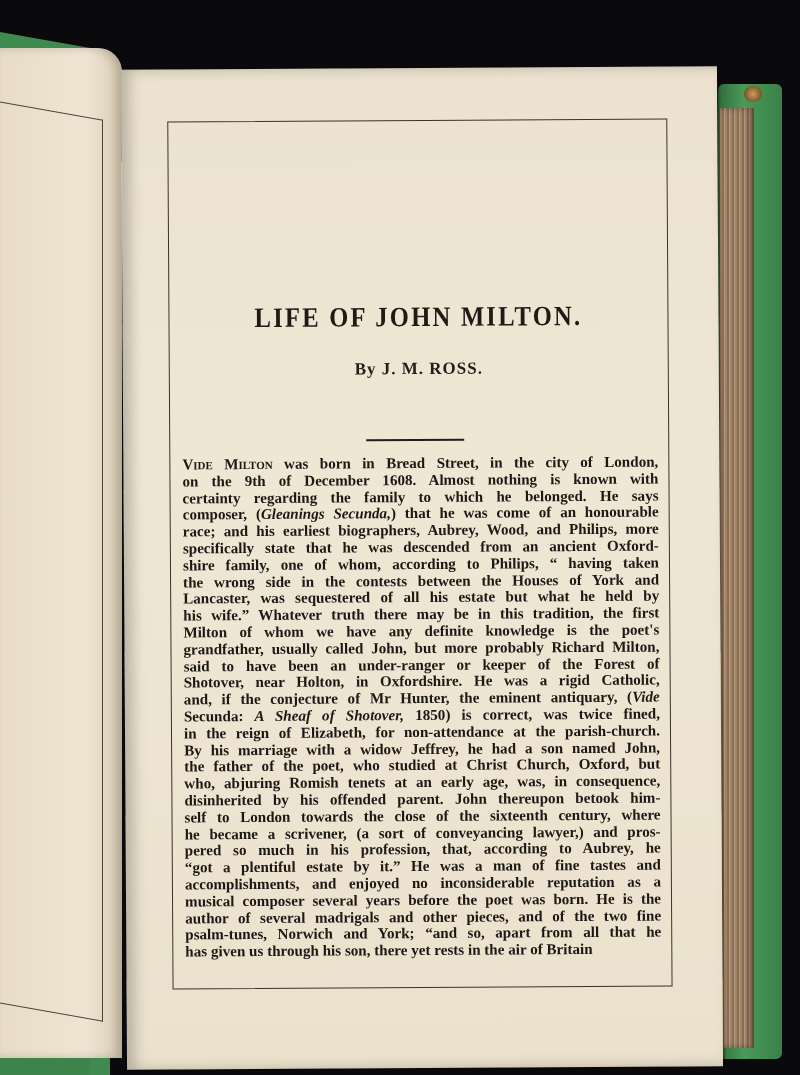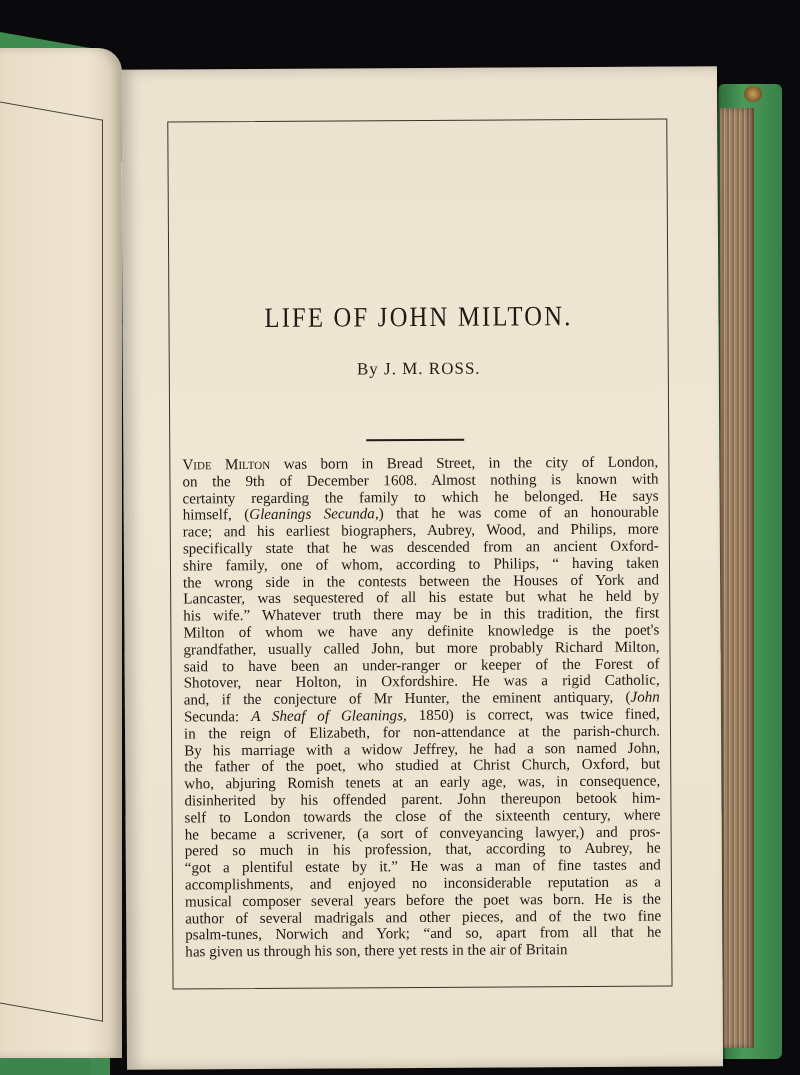--- a/index.html
+++ b/index.html
@@ -1,21 +1,21 @@
 <!DOCTYPE html>
 <html><head>
 <meta charset="utf-8">
 <style>
   html, body { margin: 0; padding: 0; }
   body {
     width: 800px; height: 1075px; overflow: hidden; position: relative;
     background: #0a0a0c;
     font-family: "Liberation Serif", "DejaVu Serif", serif;
   }
-  .scene { position: absolute; inset: 0; }
+  .scene { position: absolute; inset: 0; font-weight: bold; }
 
   
   .cover-left {
     position: absolute; left: 0; top: 32px; width: 110px; height: 1043px;
     background: #3f8a4e;
     transform: skewY(10deg); transform-origin: left top;
   }
   .cover-left-bottom {
     position: absolute; left: 0; top: 1050px; width: 90px; height: 25px;
     background: #3c844b;
@@ -111,33 +111,33 @@
 
   <div class="page-main">
     <div class="frame">
       <div class="title">LIFE OF JOHN MILTON.</div>
       <div class="byline">By J. M. ROSS.</div>
       <div class="rule"></div>
       <div class="body-text" id="body-text">
           <span class="line"><span class="sc-name">Vide Milton</span><span> was born in Bread Street, in the city of London,</span></span>
           <span class="line"><span>on the 9th of December 1608.  Almost nothing is known with</span></span>
           <span class="line"><span>certainty regarding the family to which he belonged.  He says</span></span>
-          <span class="line"><span>himself, (</span><em>Gleanings Secunda,</em><span>) that he was come of an honourable</span></span>
+          <span class="line"><span>composer, (</span><em>Gleanings Secunda,</em><span>) that he was come of an honourable</span></span>
           <span class="line"><span>race; and his earliest biographers, Aubrey, Wood, and Philips, more</span></span>
           <span class="line"><span>specifically state that he was descended from an ancient Oxford-</span></span>
           <span class="line"><span>shire family, one of whom, according to Philips, “ having taken</span></span>
           <span class="line"><span>the wrong side in the contests between the Houses of York and</span></span>
           <span class="line"><span>Lancaster, was sequestered of all his estate but what he held by</span></span>
           <span class="line"><span>his wife.”  Whatever truth there may be in this tradition, the first</span></span>
           <span class="line"><span>Milton of whom we have any definite knowledge is the poet's</span></span>
           <span class="line"><span>grandfather, usually called John, but more probably Richard Milton,</span></span>
           <span class="line"><span>said to have been an under-ranger or keeper of the Forest of</span></span>
           <span class="line"><span>Shotover, near Holton, in Oxfordshire.  He was a rigid Catholic,</span></span>
-          <span class="line"><span>and, if the conjecture of Mr Hunter, the eminent antiquary, (</span><em>John</em></span>
-          <span class="line"><span>Secunda: </span><em>A Sheaf of Gleanings,</em><span> 1850) is correct, was twice fined,</span></span>
+          <span class="line"><span>and, if the conjecture of Mr Hunter, the eminent antiquary, (</span><em>Vide</em></span>
+          <span class="line"><span>Secunda: </span><em>A Sheaf of Shotover,</em><span> 1850) is correct, was twice fined,</span></span>
           <span class="line"><span>in the reign of Elizabeth, for non-attendance at the parish-church.</span></span>
           <span class="line"><span>By his marriage with a widow Jeffrey, he had a son named John,</span></span>
           <span class="line"><span>the father of the poet, who studied at Christ Church, Oxford, but</span></span>
           <span class="line"><span>who, abjuring Romish tenets at an early age, was, in consequence,</span></span>
           <span class="line"><span>disinherited by his offended parent.  John thereupon betook him-</span></span>
           <span class="line"><span>self to London towards the close of the sixteenth century, where</span></span>
           <span class="line"><span>he became a scrivener, (a sort of conveyancing lawyer,) and pros-</span></span>
           <span class="line"><span>pered so much in his profession, that, according to Aubrey, he</span></span>
           <span class="line"><span>“got a plentiful estate by it.”  He was a man of fine tastes and</span></span>
           <span class="line"><span>accomplishments, and enjoyed no inconsiderable reputation as a</span></span>

